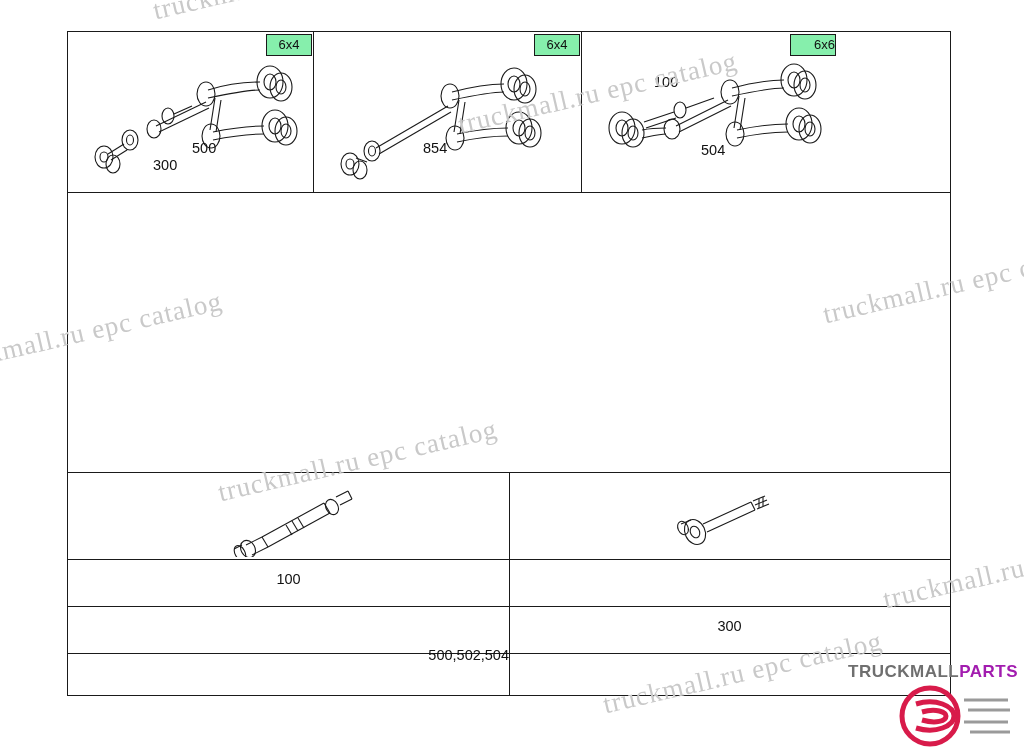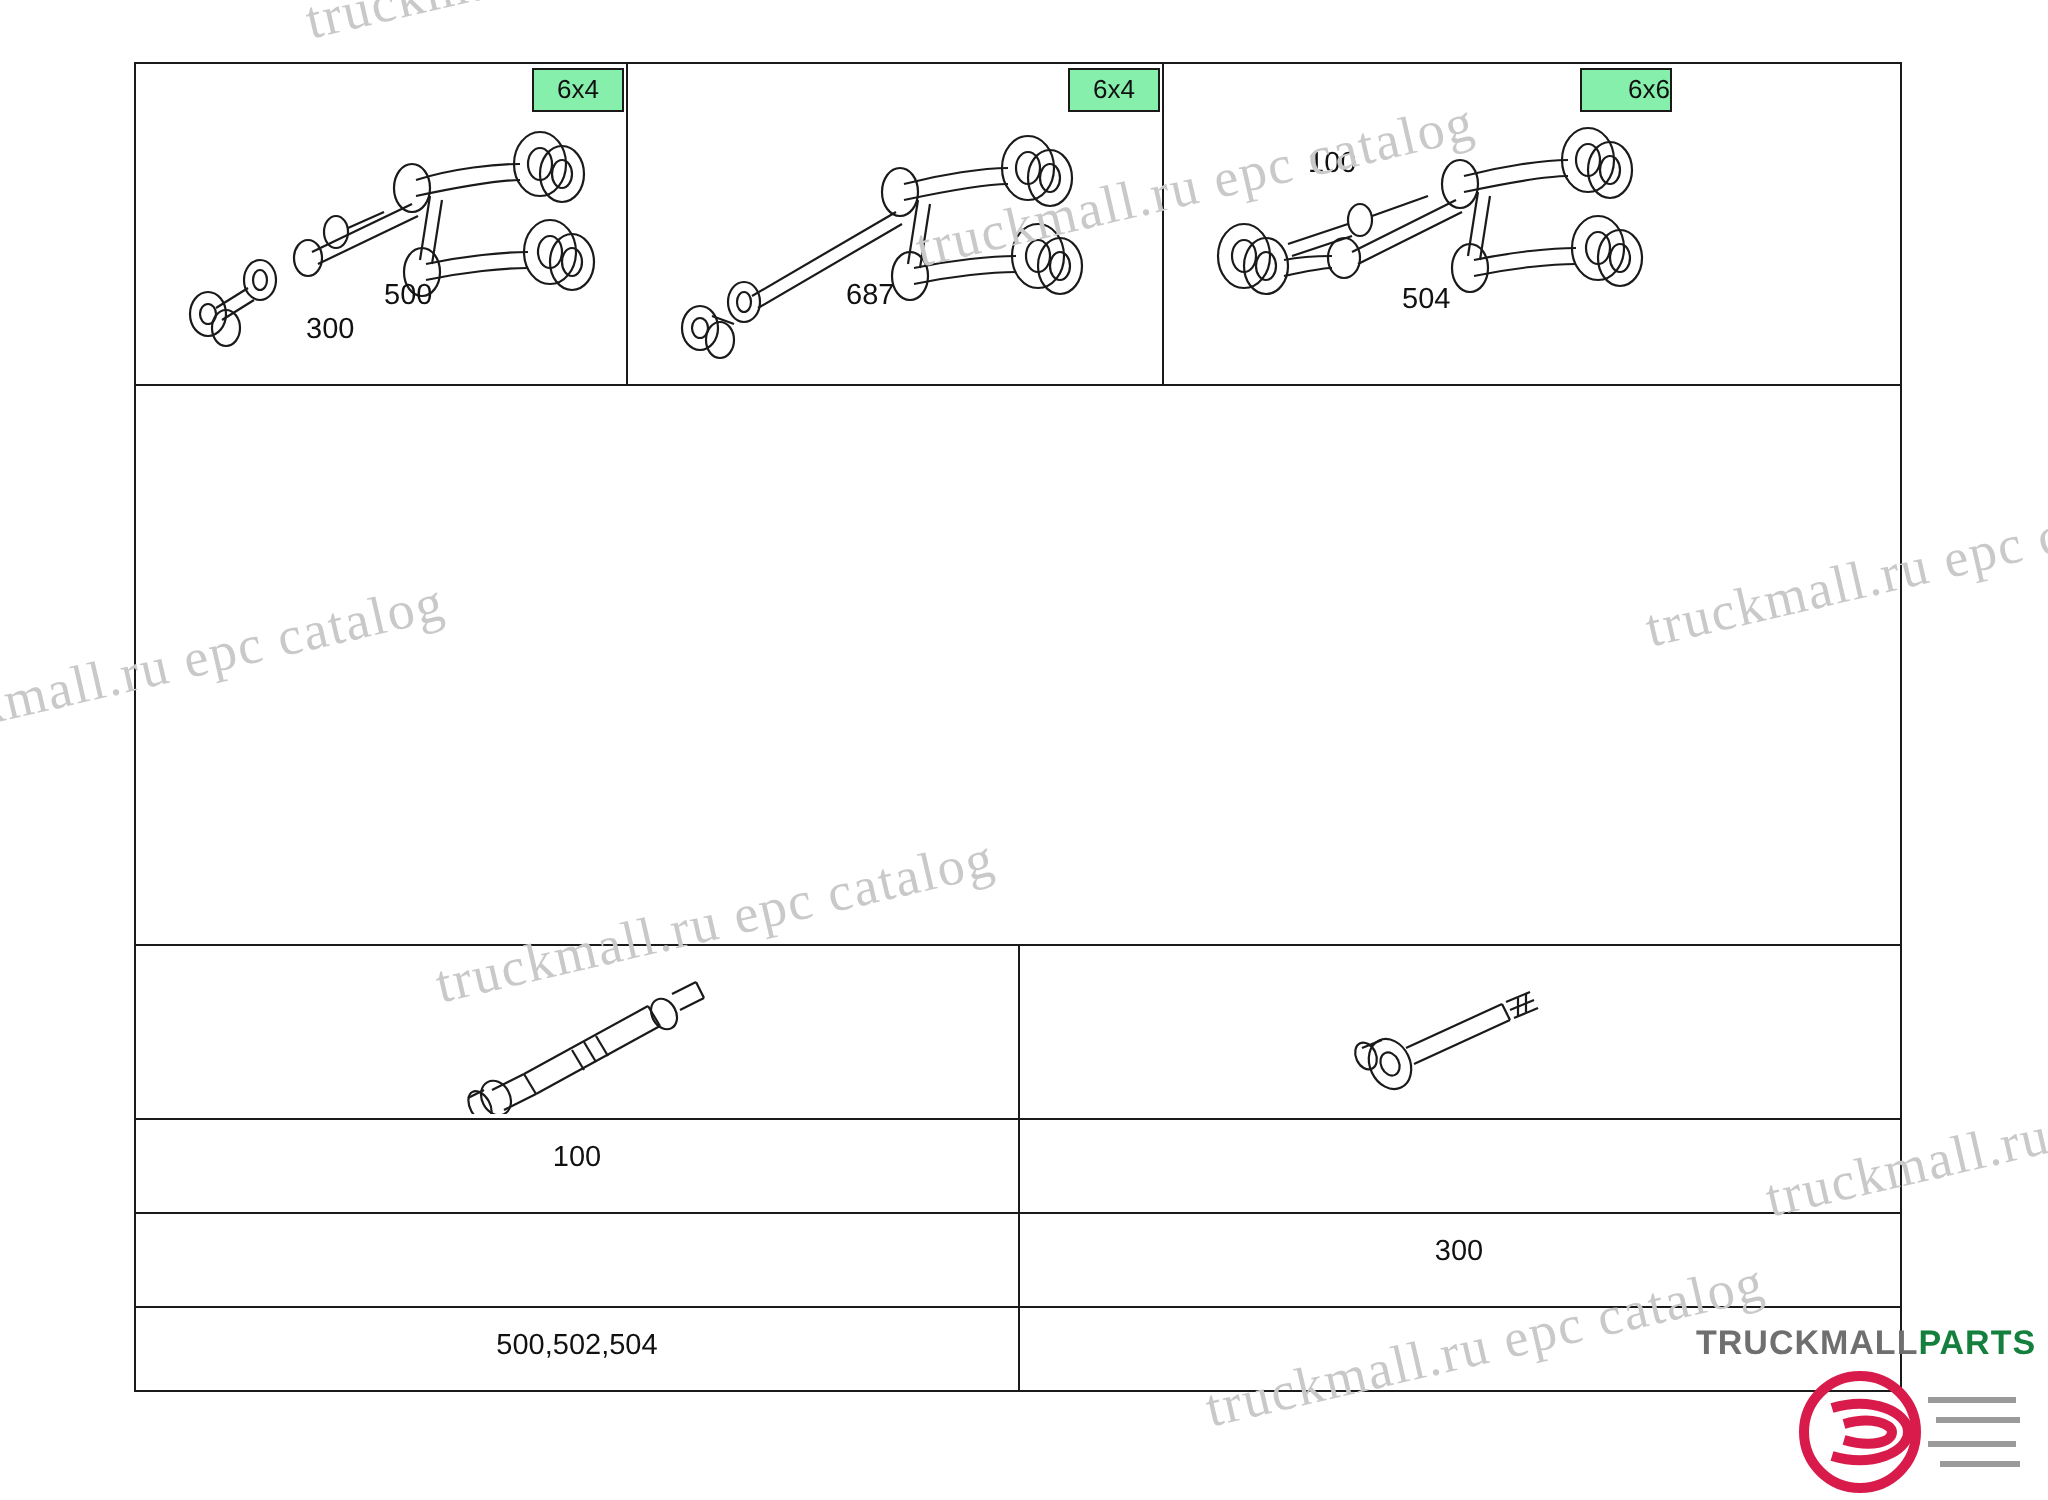--- a/index.html
+++ b/index.html
@@ -100,21 +100,21 @@
   }
   #logo .logo-text {
     position: absolute;
     top: 0; left: 0;
     font-family: "Liberation Sans", sans-serif;
     font-weight: bold;
     font-size: 17px;
     letter-spacing: 0.5px;
     color: #6f6f6f;
   }
-  #logo .logo-text .accent { color: #15803d; }
+  #logo .logo-text .accent { color: #a21caf; }
 </style>
 </head>
 <body>
 
 <div id="watermarks">
   <div class="wm" style="left:150px; top:-4px; transform: rotate(-13deg);">truckmall.ru epc catalog</div>
   <div class="wm" style="left:455px; top:110px; transform: rotate(-13deg);">truckmall.ru epc catalog</div>
   <div class="wm" style="left:820px; top:300px; transform: rotate(-13deg);">truckmall.ru epc catalog</div>
   <div class="wm" style="left:-60px; top:350px; transform: rotate(-13deg);">truckmall.ru epc catalog</div>
   <div class="wm" style="left:215px; top:478px; transform: rotate(-13deg);">truckmall.ru epc catalog</div>
@@ -258,21 +258,21 @@
     <span>6x6</span>
   </div>
 
   <div class="callout" style="left:85px; top:125px;">
     <span>300</span>
   </div>
   <div class="callout" style="left:124px; top:108px;">
     <span>500</span>
   </div>
   <div class="callout" style="left:355px; top:108px;">
-    <span>687</span>
+    <span>854</span>
   </div>
   <div class="callout" style="left:586px; top:42px;">
     <span>100</span>
   </div>
   <div class="callout" style="left:633px; top:110px;text-align:center;">
     <span>504</span>
   </div>
 
   <div class="art" style="left:160px; top:455px;">
     <svg width="130" height="70" viewBox="0 0 130 70">
@@ -322,21 +322,21 @@
       </g>
     </svg>
   </div>
 
   <div class="cellnum" style="left:0; top:539px; width:441px;">
     <span>100</span>
   </div>
   <div class="cellnum" style="left:441px; top:586px; width:441px;">
     <span>300</span>
   </div>
-  <div class="cellnum" style="left:0; top:633px; width:441px;">
+  <div class="cellnum" style="left:0; top:615px; width:441px;text-align:right;">
     <span>500,502,504</span>
   </div>
 
 </div>
 
 <div id="logo">
   <div class="logo-text">
     <span>TRUCKMALL</span><span class="accent">PARTS</span>
   </div>
   <svg width="170" height="70" style="position:absolute; top:18px; left:10px;">

